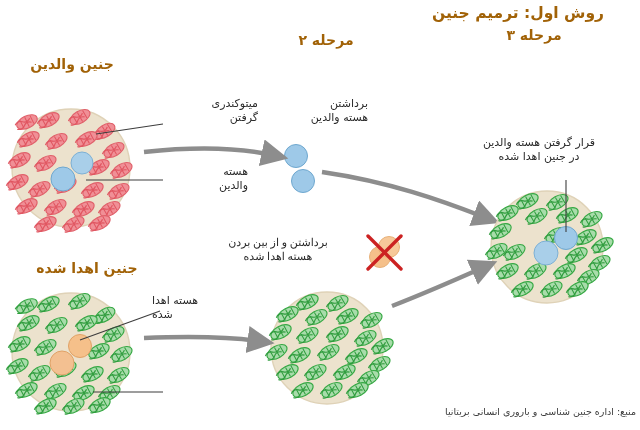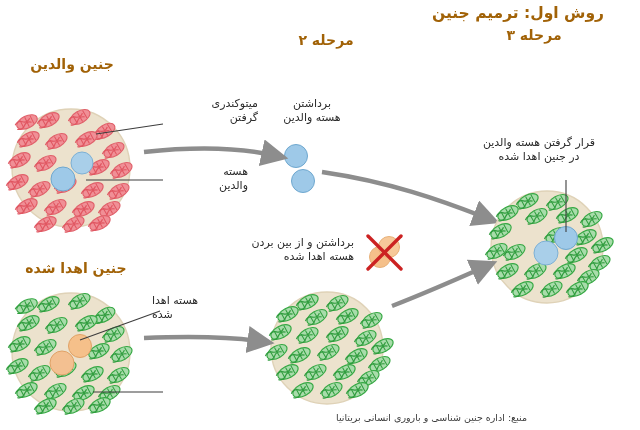--- a/index.html
+++ b/index.html
@@ -228,30 +228,30 @@
   <div class="abs txt stage-label" style="left:6px;top:56px;width:132px;">جنین والدین</div>
 
   <div class="abs txt stage-label" style="left:252px;top:32px;width:148px;">مرحله ۲</div>
 
   <div class="abs txt annot" style="left:152px;top:97px;width:106px;text-align:right;">میتوکندری
 گرفتن</div>
 
   <div class="abs txt annot" style="left:152px;top:165px;width:96px;text-align:right;">هسته
 والدین</div>
 
-  <div class="abs txt annot" style="left:256px;top:97px;width:112px;">برداشتن
+  <div class="abs txt annot" style="left:256px;top:97px;width:112px;text-align:right;">برداشتن
 هسته والدین</div>
 
   <div class="abs txt annot" style="left:446px;top:136px;width:186px;">قرار گرفتن هسته والدین
 در جنین اهدا شده</div>
 
-  <div class="abs txt annot" style="left:202px;top:236px;width:152px;text-align:right;">برداشتن و از بین بردن
+  <div class="abs txt annot" style="left:202px;top:236px;width:152px;text-align:center;font-family:Liberation Serif, serif;">برداشتن و از بین بردن
 هسته اهدا شده</div>
 
-  <div class="abs txt stage-label" style="left:1px;top:260px;width:150px;">جنین اهدا شده</div>
+  <div class="abs txt stage-label" style="left:12px;top:260px;width:150px;">جنین اهدا شده</div>
 
   <div class="abs txt annot" style="left:152px;top:294px;width:96px;text-align:left;">هسته اهدا
 شده</div>
 
 
-  <div class="abs txt source" style="left:336px;top:406px;width:300px;text-align:left;margin-top:6px;">منبع: اداره جنین شناسی و باروری انسانی بریتانیا</div>
+  <div class="abs txt source" style="left:336px;top:406px;width:300px;text-align:right;">منبع: اداره جنین شناسی و باروری انسانی بریتانیا</div>
 
 </div>
 
 </body></html>

